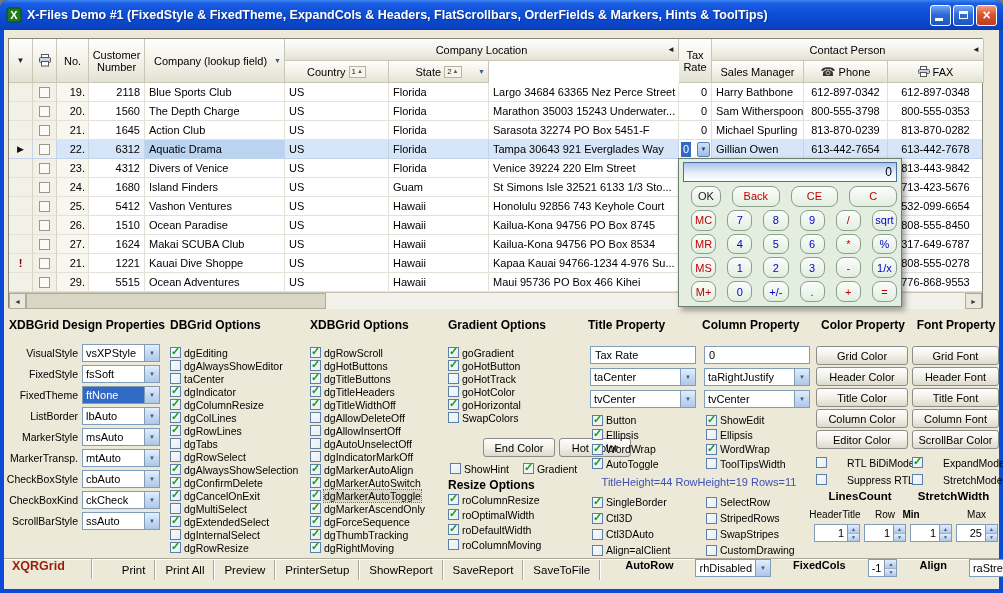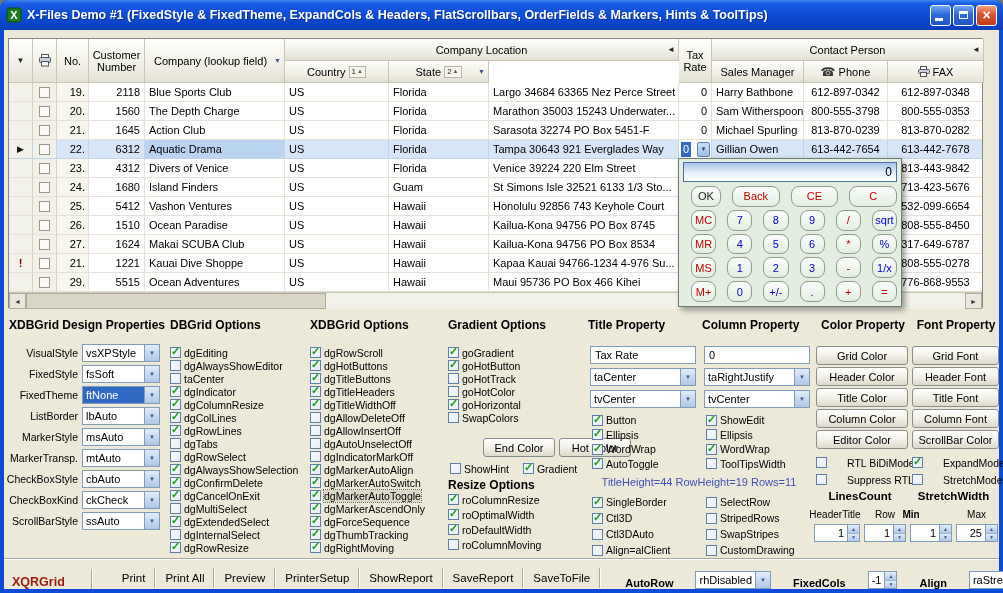--- a/index.html
+++ b/index.html
@@ -121,21 +121,21 @@
   .minih{position:absolute;font-weight:bold;font-size:11.5px;text-align:center;white-space:nowrap;}
   .slab{position:absolute;font-size:10px;text-align:center;white-space:nowrap;}
   .spin{position:absolute;display:flex;height:18px;border:1px solid #7F9DB9;background:#fff;}
   .spinval{flex:1;text-align:right;padding:1px 3px;font-size:11px;line-height:15px;}
   .spinbtns{width:12px;display:flex;flex-direction:column;border-left:1px solid #7F9DB9;}
   .spinbtns span{flex:1;font-size:5px;color:#3A5A8C;display:flex;align-items:center;justify-content:center;
         background:linear-gradient(180deg,#E3EDFB,#AFC7E7);}
   .spinbtns span:first-child{border-bottom:1px solid #9DB4CC;}
   
   .toolbar{position:absolute;left:0;top:528px;width:995px;height:31px;border-top:1px solid #ACA899;
-           box-shadow:inset 0 1px 0 #FFFFFF;display:flex;align-items:flex-end;padding:0 4px;gap:20px;}
+           box-shadow:inset 0 1px 0 #FFFFFF;display:flex;align-items:flex-start;padding:0 4px;gap:20px;}
   .brand{font-weight:bold;font-size:12.5px;color:#9B1B0B;padding:0 4px;white-space:nowrap;}
   .tbtn{height:22px;padding:0 7px;font-size:11.5px;display:flex;align-items:center;white-space:nowrap;}
   .tsep{width:2px;height:20px;border-left:1px solid #ACA899;border-right:1px solid #fff;margin:0 2px;}
   .tlabel{font-weight:bold;font-size:11px;white-space:nowrap;padding:0 2px;}
   .toolbar .combo{position:static;}
   .toolbar .spin{position:static;}
 </style>
 </head>
 <body>
 

